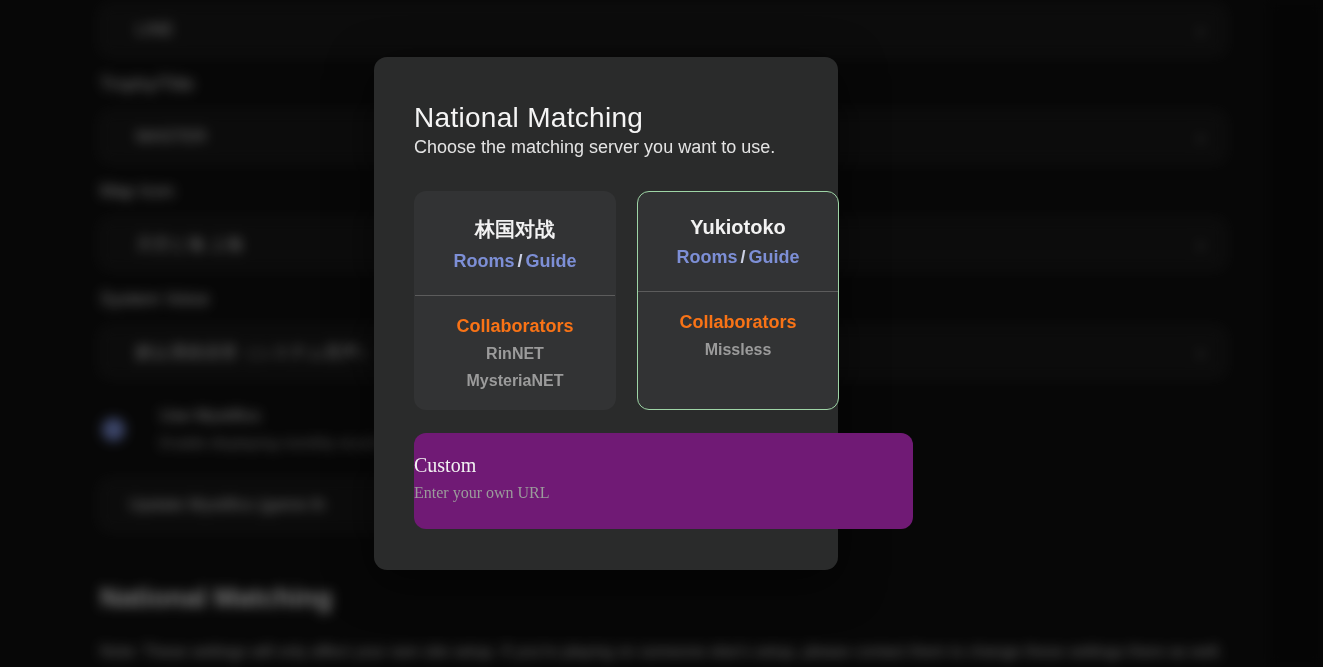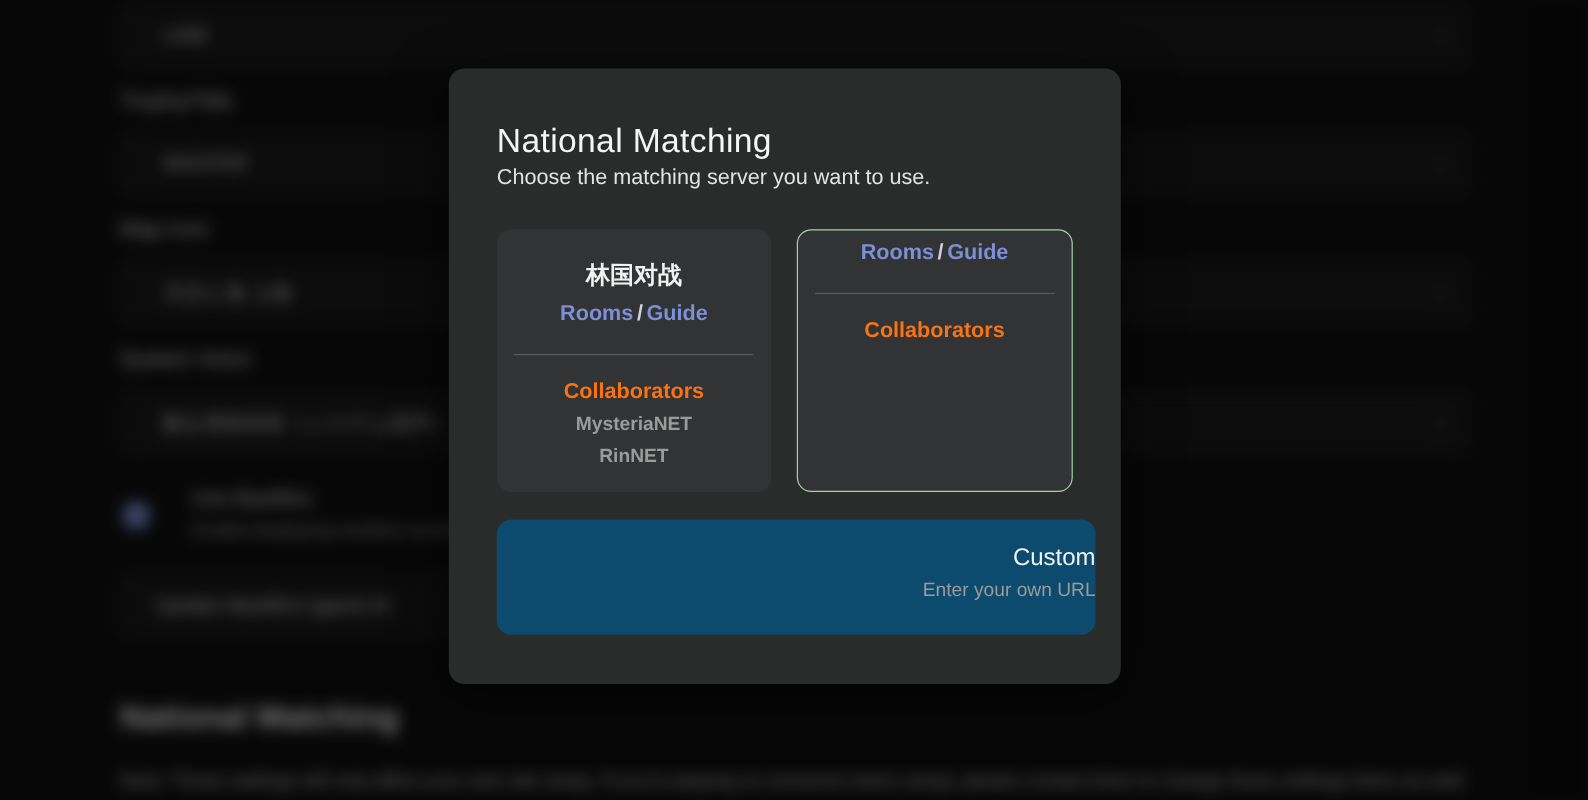--- a/index.html
+++ b/index.html
@@ -58,21 +58,21 @@
 
   
   .backdrop {
     position: absolute; inset: 0;
     background: rgba(0,0,0,0.47);
   }
 
   
   .modal {
     position: absolute; left: 374px; top: 57px;
-    width: 560px; height: 513px;
+    width: 464px; height: 513px;
     background: #2a2b2b;
     border-radius: 13px;
     box-shadow: 0 12px 45px rgba(0,0,0,0.55);
     padding: 45px 40px 0 40px;
   }
   .modal-title {
     font-size: 28px; font-weight: 500; color: #f5f5f5;
     letter-spacing: 0.3px;
   }
   .modal-subtitle {
@@ -98,22 +98,22 @@
   .card-links .sep { color: #ccd1e4; padding: 0 3px; }
   .card-divider {
     width: 200px; margin: 23px auto 0 auto;
     border: none; border-top: 1px solid #5c5c5c; height: 0;
   }
   .collab-label { margin-top: 20px; font-size: 18px; color: #f97316; }
   .collab-name { font-size: 16px; color: #9b9b9b; line-height: 27px; }
   .collab-list { margin-top: 3px; }
   .custom-card {
     margin-top: 23px; width: 499px; height: 96px;
-    background: #0c4a6e; border-radius: 12px;
-    text-align: right; cursor: pointer;
+    background: #701a75; border-radius: 12px;
+    text-align: left; cursor: pointer; font-family: Liberation Serif, serif;
   }
   .custom-title { padding-top: 21px; font-size: 20px; color: #f2f2f2; }
   .custom-sub { margin-top: 7px; font-size: 16px; color: #9b9b9b; }
 </style>
 </head>
 <body>
 
 <div class="bg-form">
 
   <div class="bg-input" style="top:5px;">
@@ -162,31 +162,35 @@
   <div class="cards-row">
 
     <div class="server-card">
       <div class="card-title">林国对战</div>
       <div class="card-links">
         <a>Rooms</a><span class="sep">/</span><a>Guide</a>
       </div>
       <hr class="card-divider">
       <div class="collab-label">Collaborators</div>
       <div class="collab-list">
+        <div class="collab-name">RinNET</div>
         <div class="collab-name">MysteriaNET</div>
-        <div class="collab-name">RinNET</div>
       </div>
     </div>
 
     <div class="server-card selected">
+      <div class="card-title">Yukiotoko</div>
       <div class="card-links">
         <a>Rooms</a><span class="sep">/</span><a>Guide</a>
       </div>
       <hr class="card-divider">
       <div class="collab-label">Collaborators</div>
+      <div class="collab-list">
+        <div class="collab-name">Missless</div>
+      </div>
     </div>
   </div>
 
   <div class="custom-card">
     <div class="custom-title">Custom</div>
     <div class="custom-sub">Enter your own URL</div>
   </div>
 </div>
 
 </body></html>

